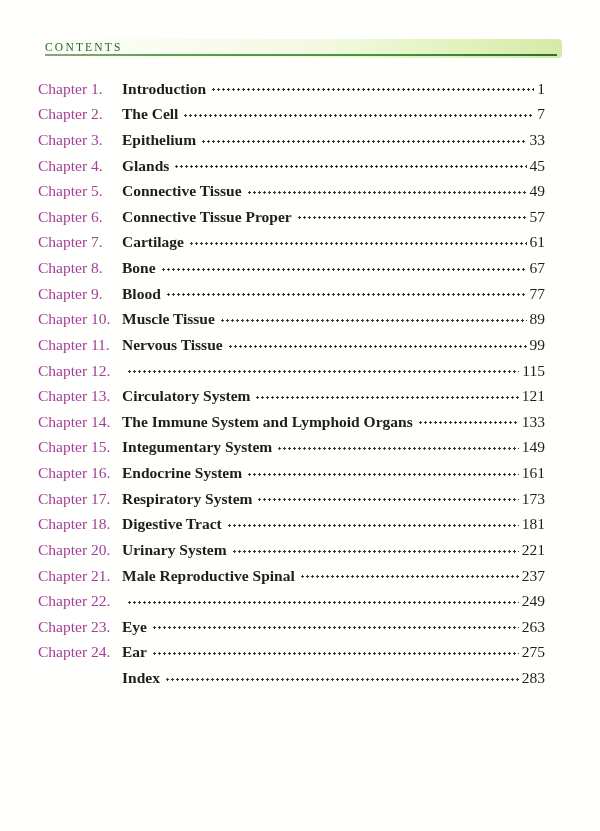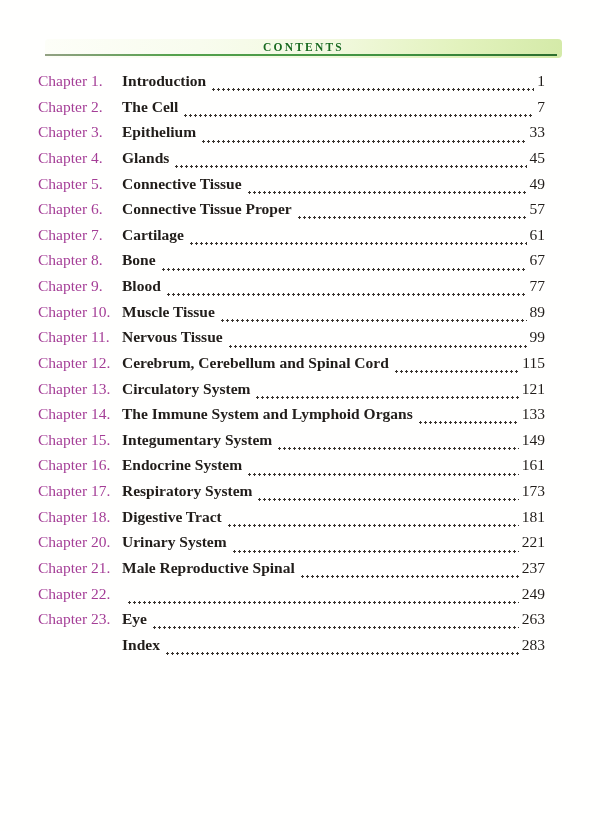--- a/index.html
+++ b/index.html
@@ -29,23 +29,23 @@
       #f8fcee 30%,
       #f2f9df 55%,
       #e2f2bd 80%,
       #d4eaa8 100%);
   }
   #contents-title {
     position: absolute;
     top: 2px;
     left: 0;
     width: 100%;
-    text-align: center;
+    text-align: left;
     font-size: 11.5px;
-    font-weight: bold;
+    font-weight: normal;
     letter-spacing: 2.2px;
     color: var(--contents-text, #1a6b1f);
     text-shadow: 0 0 2px rgba(255,255,255,0.9);
   }
   #contents-rule {
     position: absolute;
     top: 15px;
     left: 0;
     width: 512px;
     height: 2px;
@@ -58,21 +58,21 @@
 
   
   #toc {
     position: absolute;
     top: 72px;
     left: 38px;
     right: 55px;
   }
   .toc-row {
     display: flex;
-    align-items: flex-start;
+    align-items: flex-end;
     height: 25.63px;
     font-size: 15.5px;
     color: var(--text-color, #211d1a);
     white-space: nowrap;
   }
   .chap {
     flex: 0 0 84px;
     color: var(--accent-chapter, #a43d96);
   }
   .title {
@@ -178,21 +178,20 @@
 
     <div class="toc-row">
       <span class="chap">Chapter 11.</span>
       <span class="title">Nervous Tissue</span>
       <span class="dots"></span>
       <span class="pagenum">99</span>
     </div>
 
     <div class="toc-row">
       <span class="chap">Chapter 12.</span>
-      <span class="title">Cerebrum, Cerebellum and Spinal Cord</span>
       <span class="dots"></span>
       <span class="pagenum">115</span>
     </div>
 
     <div class="toc-row">
       <span class="chap">Chapter 13.</span>
       <span class="title">Circulatory System</span>
       <span class="dots"></span>
       <span class="pagenum">121</span>
     </div>
@@ -253,20 +252,26 @@
       <span class="pagenum">249</span>
     </div>
 
     <div class="toc-row">
       <span class="chap">Chapter 23.</span>
       <span class="title">Eye</span>
       <span class="dots"></span>
       <span class="pagenum">263</span>
     </div>
 
+    <div class="toc-row">
+      <span class="chap">Chapter 24.</span>
+      <span class="title">Ear</span>
+      <span class="dots"></span>
+      <span class="pagenum">275</span>
+    </div>
 
     <div class="toc-row">
       <span class="chap"></span>
       <span class="title">Index</span>
       <span class="dots"></span>
       <span class="pagenum">283</span>
     </div>
   </div>
 
 </div>

